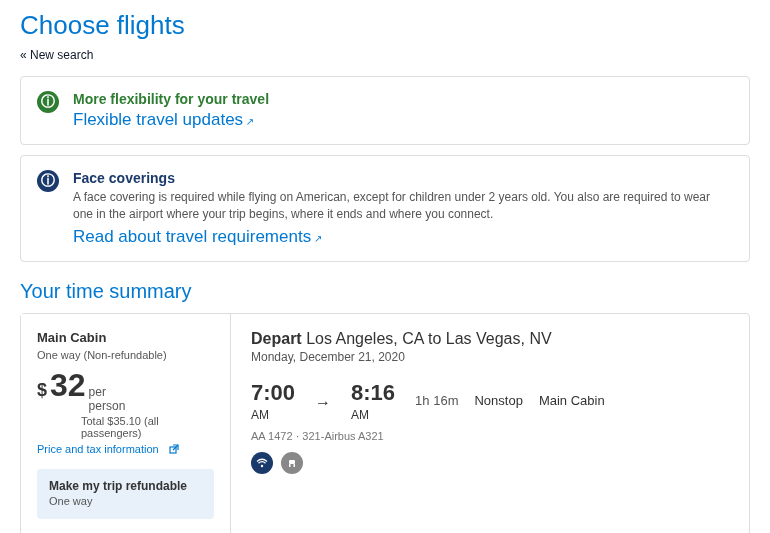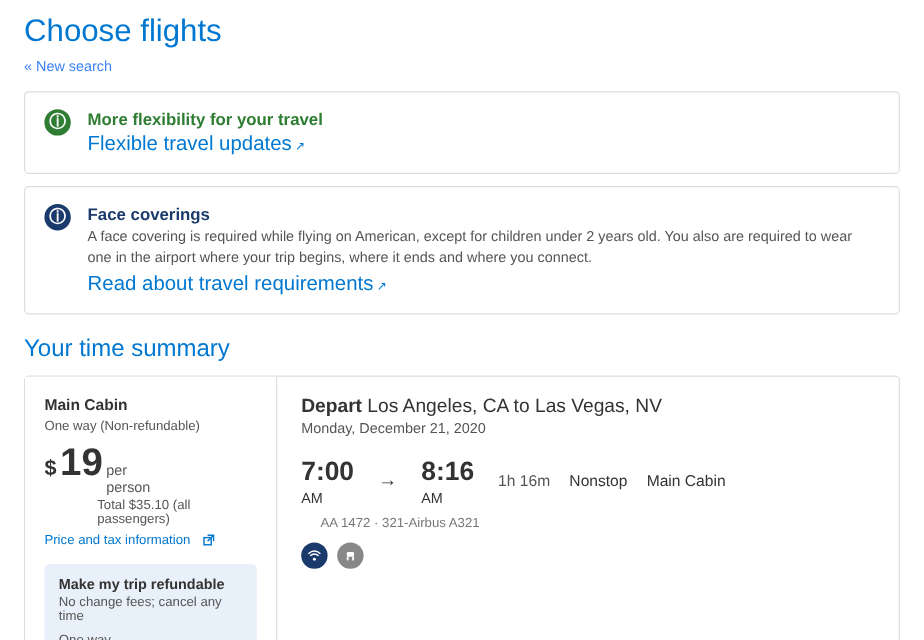--- a/index.html
+++ b/index.html
@@ -12,21 +12,21 @@
       min-height: 533px;
       padding: 10px 20px 20px 20px;
     }
     h1.page-title {
       color: #0078d2;
       font-size: 26px;
       font-weight: 400;
       margin-bottom: 6px;
     }
     a.new-search {
-      color: #3b82f6;
+      color: #0f172a;
       font-size: 12px;
       text-decoration: none;
       margin-bottom: 14px;
       display: inline-block;
     }
 
     .info-card {
       border: 1px solid #ddd;
       border-radius: 4px;
       padding: 14px 16px;
@@ -223,21 +223,20 @@
       font-weight: 400;
     }
     .main-cabin-label {
       color: #333;
     }
 
     .flight-details-row {
       font-size: 11px;
       color: #777;
       margin-bottom: 10px;
-      margin-left: 16px;
     }
 
     .amenity-icons {
       display: flex;
       gap: 8px;
       margin-bottom: 14px;
     }
     .amenity-icon {
       width: 22px;
       height: 22px;
@@ -302,37 +301,36 @@
 
 <h2 class="section-title">Your time summary</h2>
 
 <div class="trip-summary-card">
 
   <div class="left-panel">
     <div class="cabin-type">Main Cabin</div>
     <div class="trip-type">One way (Non-refundable)</div>
     <div class="price-row">
       <span class="dollar-sign">$</span>
-      <span class="price-amount">19</span>
+      <span class="price-amount">32</span>
       <span class="per-person">per<br>person</span>
     </div>
     <div class="total-price">Total $35.10 (all passengers)</div>
     <a class="price-tax-link" href="#">
       <span>Price and tax information</span>
       <svg width="10" height="10" viewBox="0 0 10 10">
           <rect x="1" y="3" width="6" height="6" fill="none" stroke="#0078d2" stroke-width="1.2"></rect>
           <polyline points="4,1 9,1 9,6" fill="none" stroke="#0078d2" stroke-width="1.2"></polyline>
           <line x1="4" y1="6" x2="9" y2="1" stroke="#0078d2" stroke-width="1.2"></line>
         </svg>
     </a>
 
     
     <div class="refundable-box">
       <div class="rb-title">Make my trip refundable</div>
-      <div class="rb-sub">No change fees; cancel any time</div>
       <div class="rb-way">One way</div>
 
     </div>
 
     
     
   </div>
 
   <div class="right-panel">
     <div class="flight-route-title">

